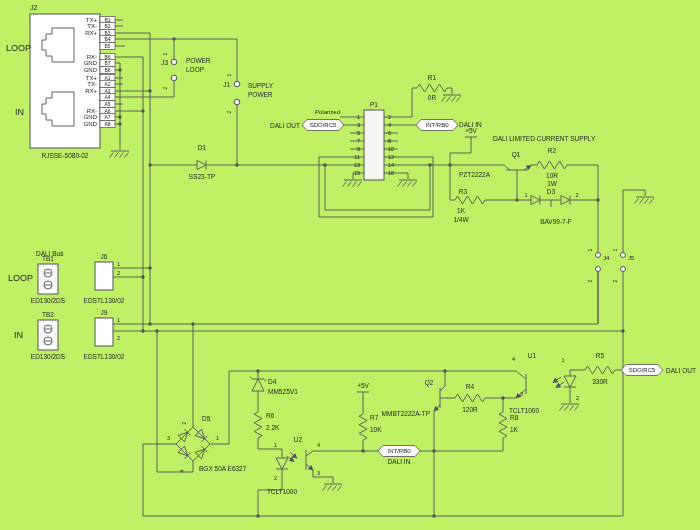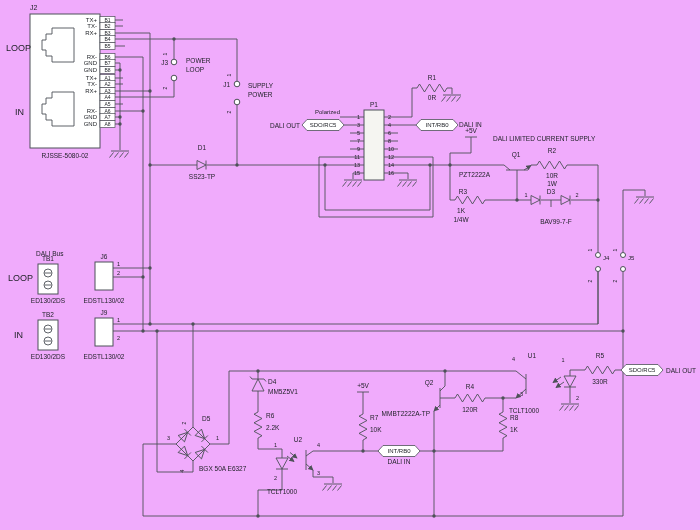--- a/index.html
+++ b/index.html
@@ -1,16 +1,16 @@
 <!DOCTYPE html>
 <html><head>
 <meta charset="utf-8">
 <style>
   html,body{margin:0;padding:0;background:#ffffff;}
-  .stage{width:700px;height:530px;background:#f0abfc;position:relative;overflow:hidden;}
+  .stage{width:700px;height:530px;background:#bef264;position:relative;overflow:hidden;}
   svg{font-family:"Liberation Sans","DejaVu Sans",sans-serif;}
   svg text{fill:#1c1f24;}
   .wire{stroke:#4d5158;stroke-width:0.9;fill:none;}
   .sym{stroke:#4d5158;stroke-width:0.9;fill:none;}
   .boxy{stroke:#4d5158;stroke-width:1;fill:#ffffff;}
   .hdr{stroke:#4d5158;stroke-width:1;fill:#f5f5f1;}
   .dot{fill:#4d5158;stroke:none;}
   .cap{stroke:#4d5158;stroke-width:0.8;fill:#ffffff;}
 </style>
 </head>

